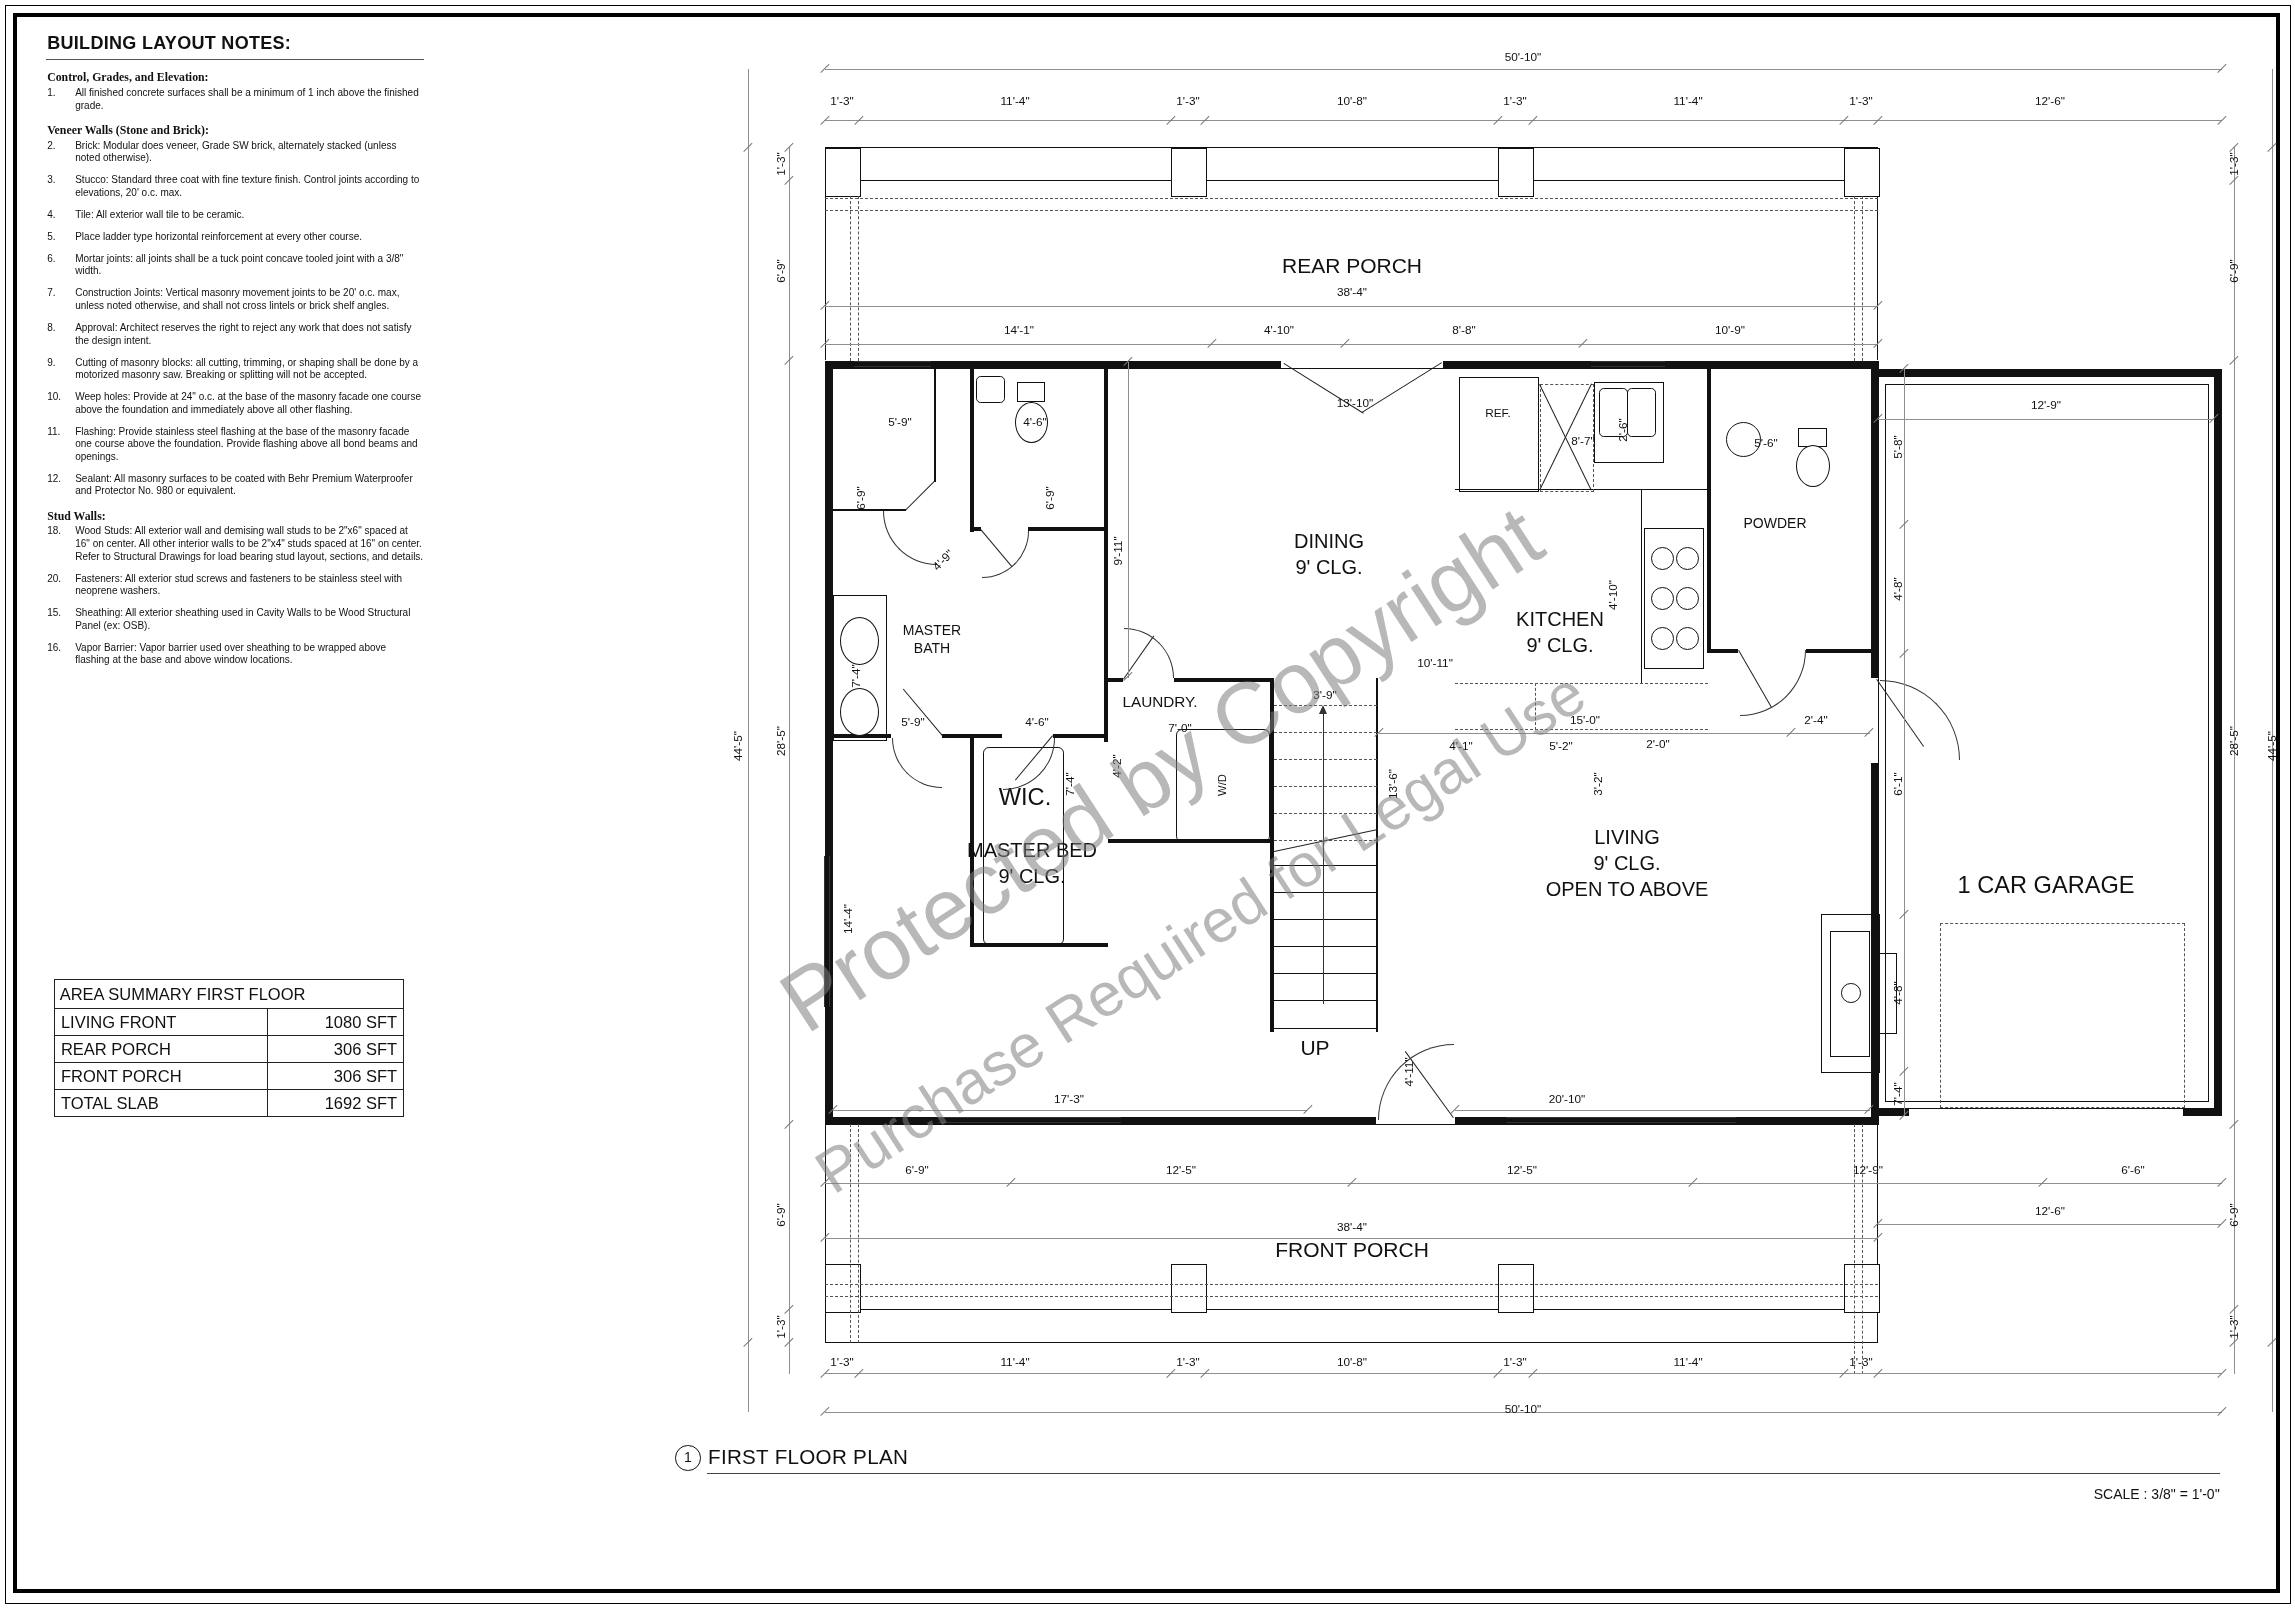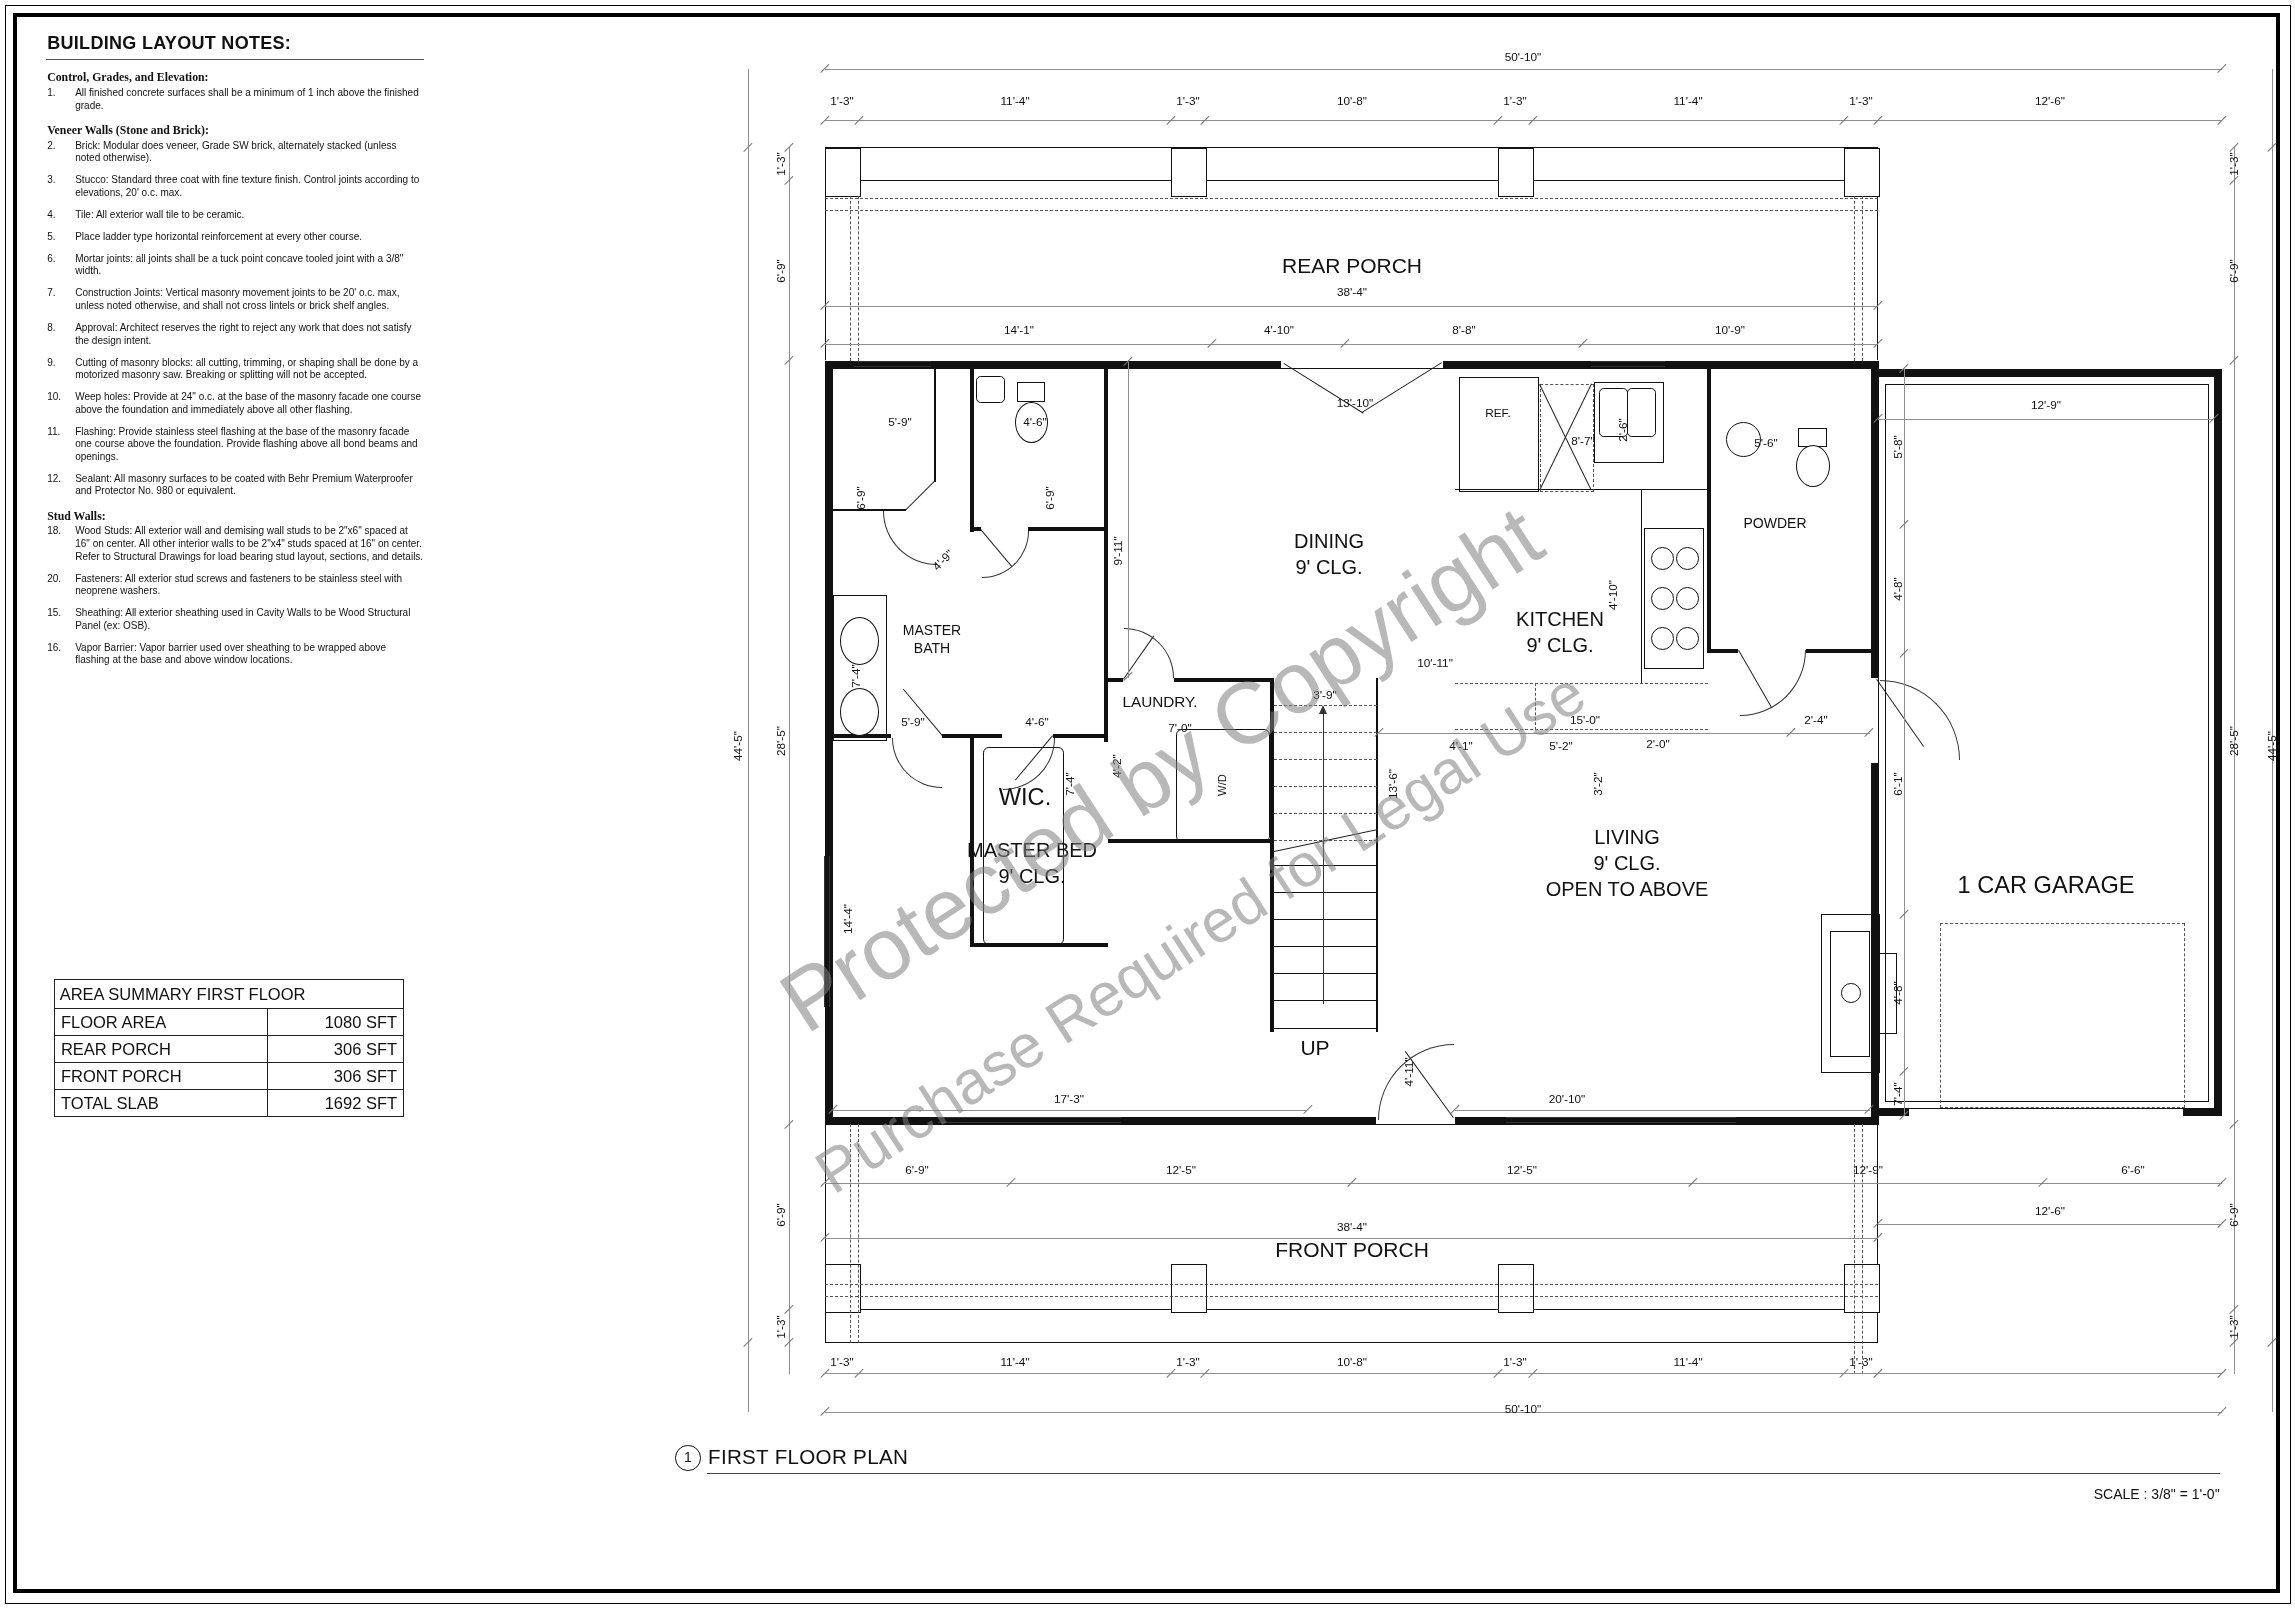--- a/index.html
+++ b/index.html
@@ -129,21 +129,21 @@
       </div>
     </div>
 </div>
 
 <table id="areatbl">
   <tbody>
       <tr>
         <th colspan="2">AREA SUMMARY FIRST FLOOR</th>
       </tr>
   <tr>
-    <td>FLOOR AREA</td>
+    <td>LIVING FRONT</td>
     <td class="tval">1080 SFT</td>
       </tr>
   <tr>
     <td>REAR PORCH</td>
     <td class="tval">306 SFT</td>
       </tr>
   <tr>
     <td>FRONT PORCH</td>
     <td class="tval">306 SFT</td>
       </tr>

